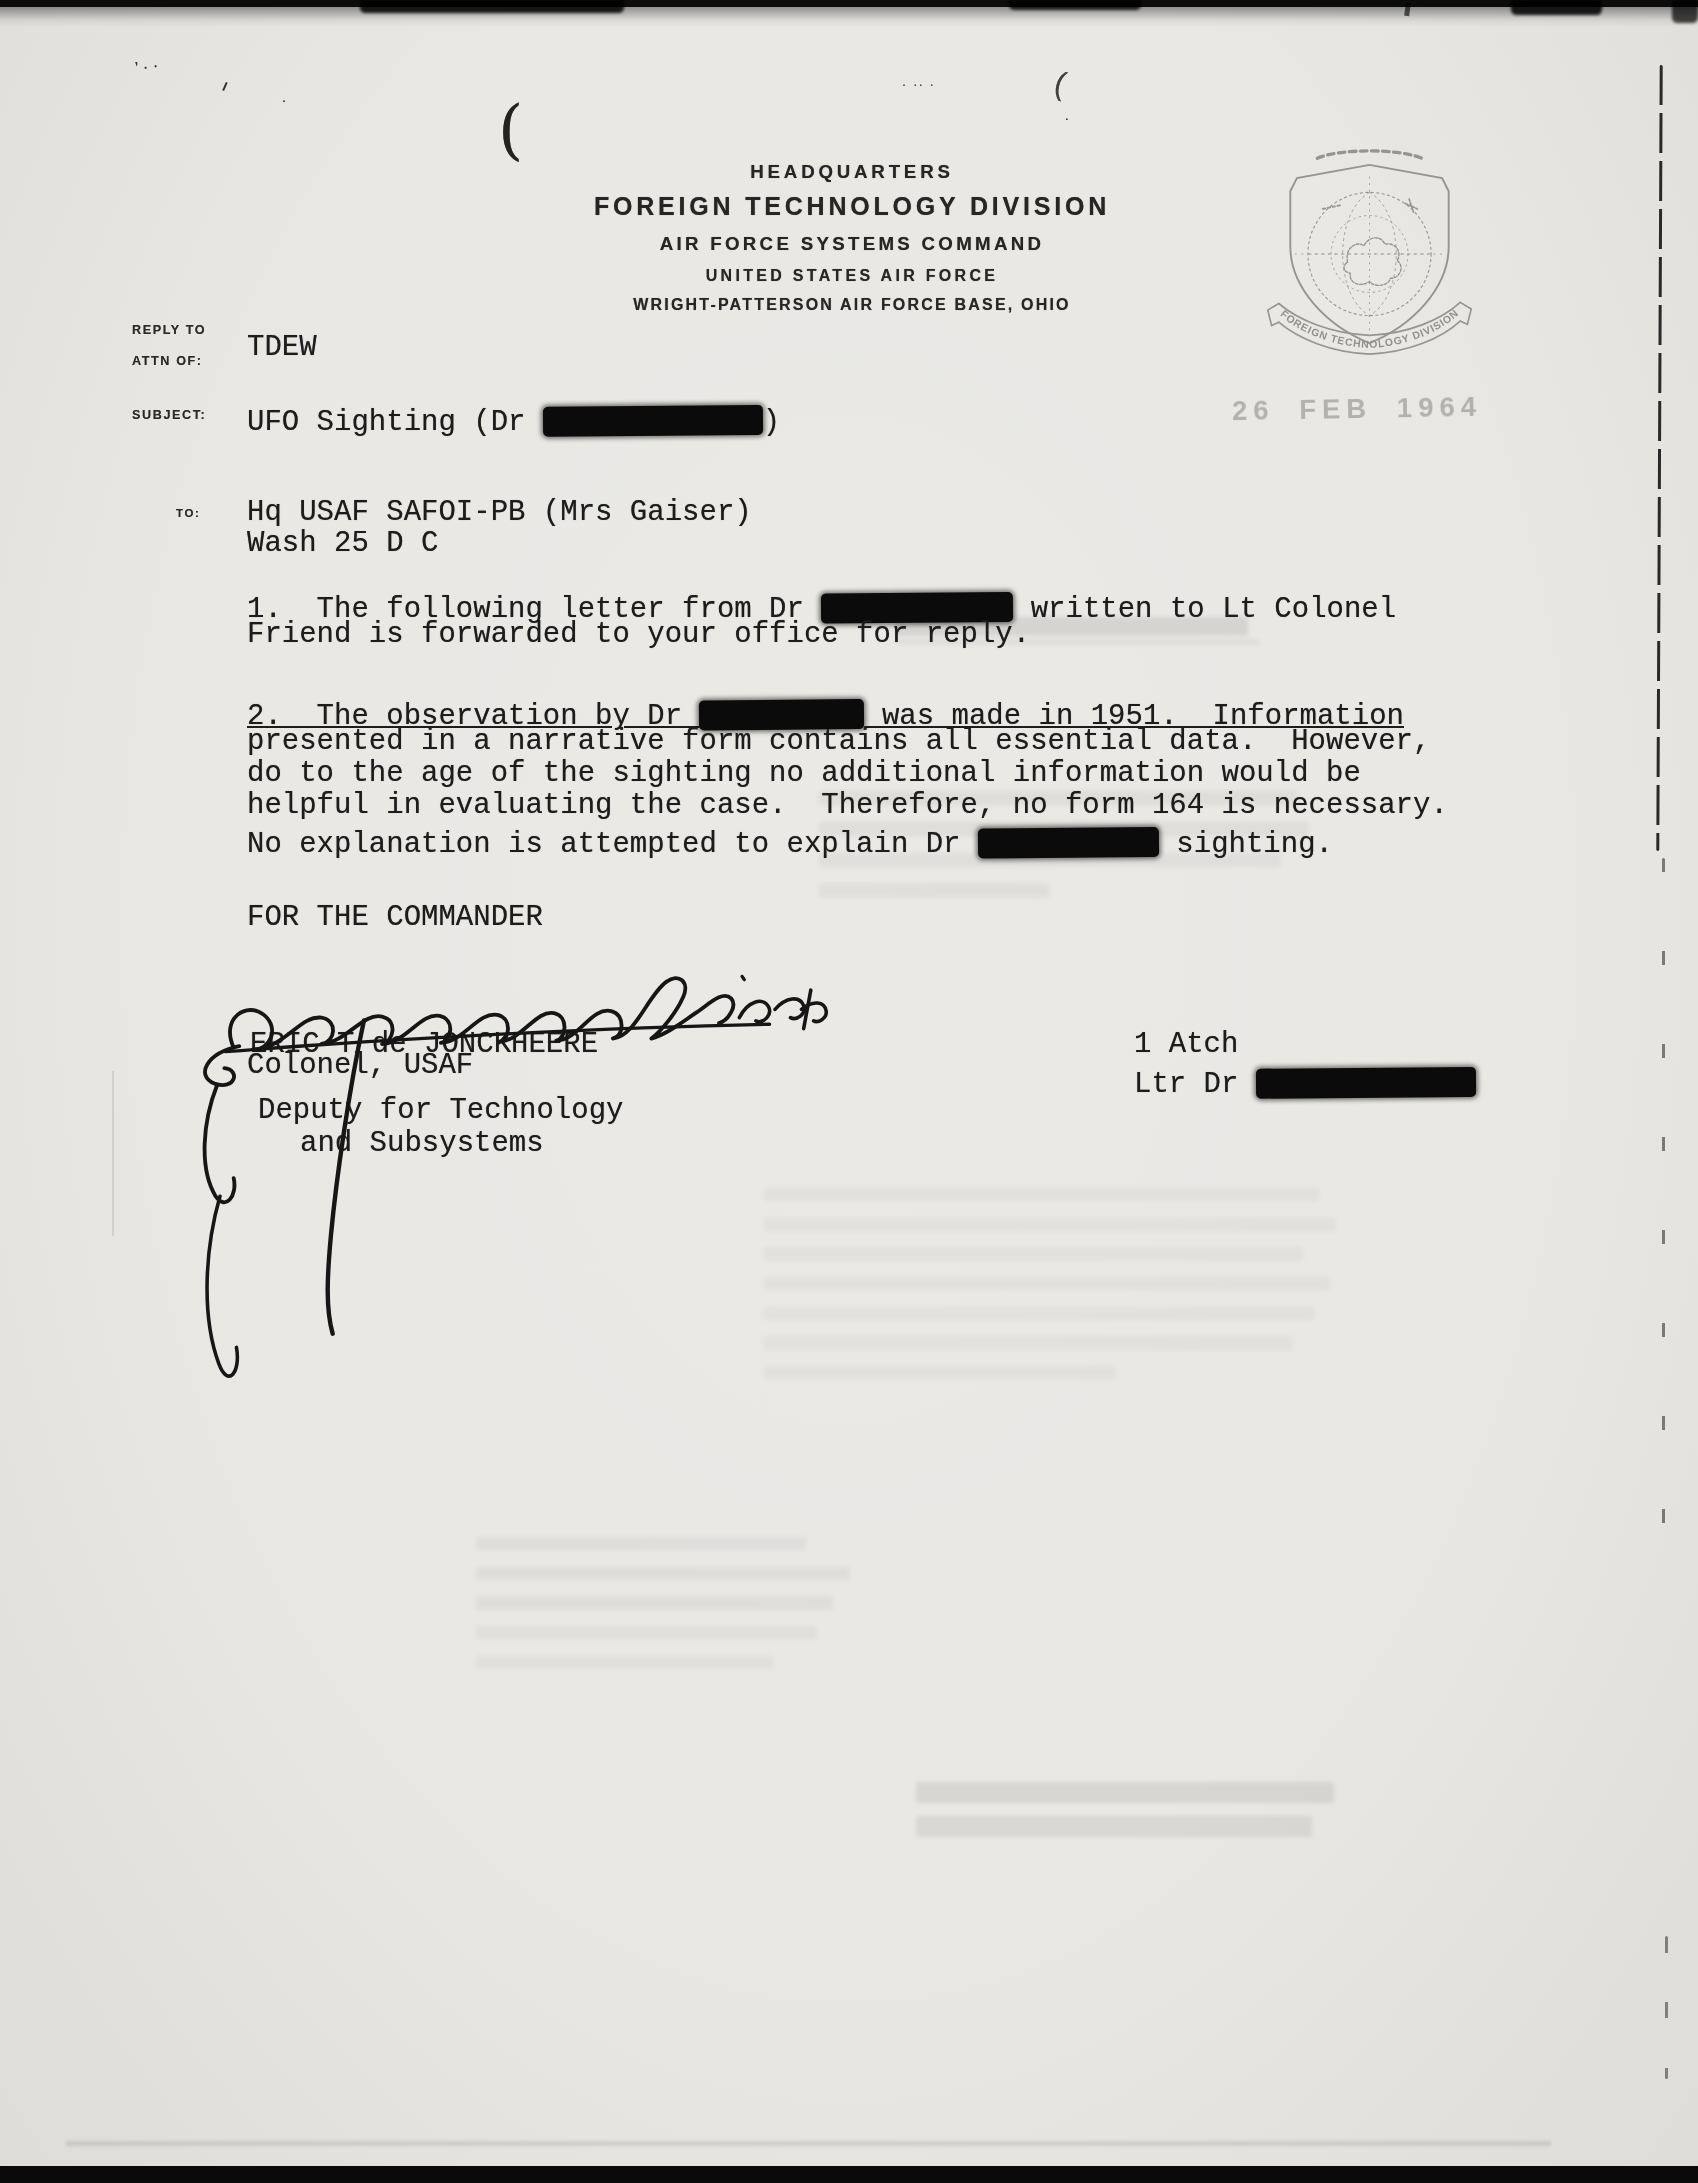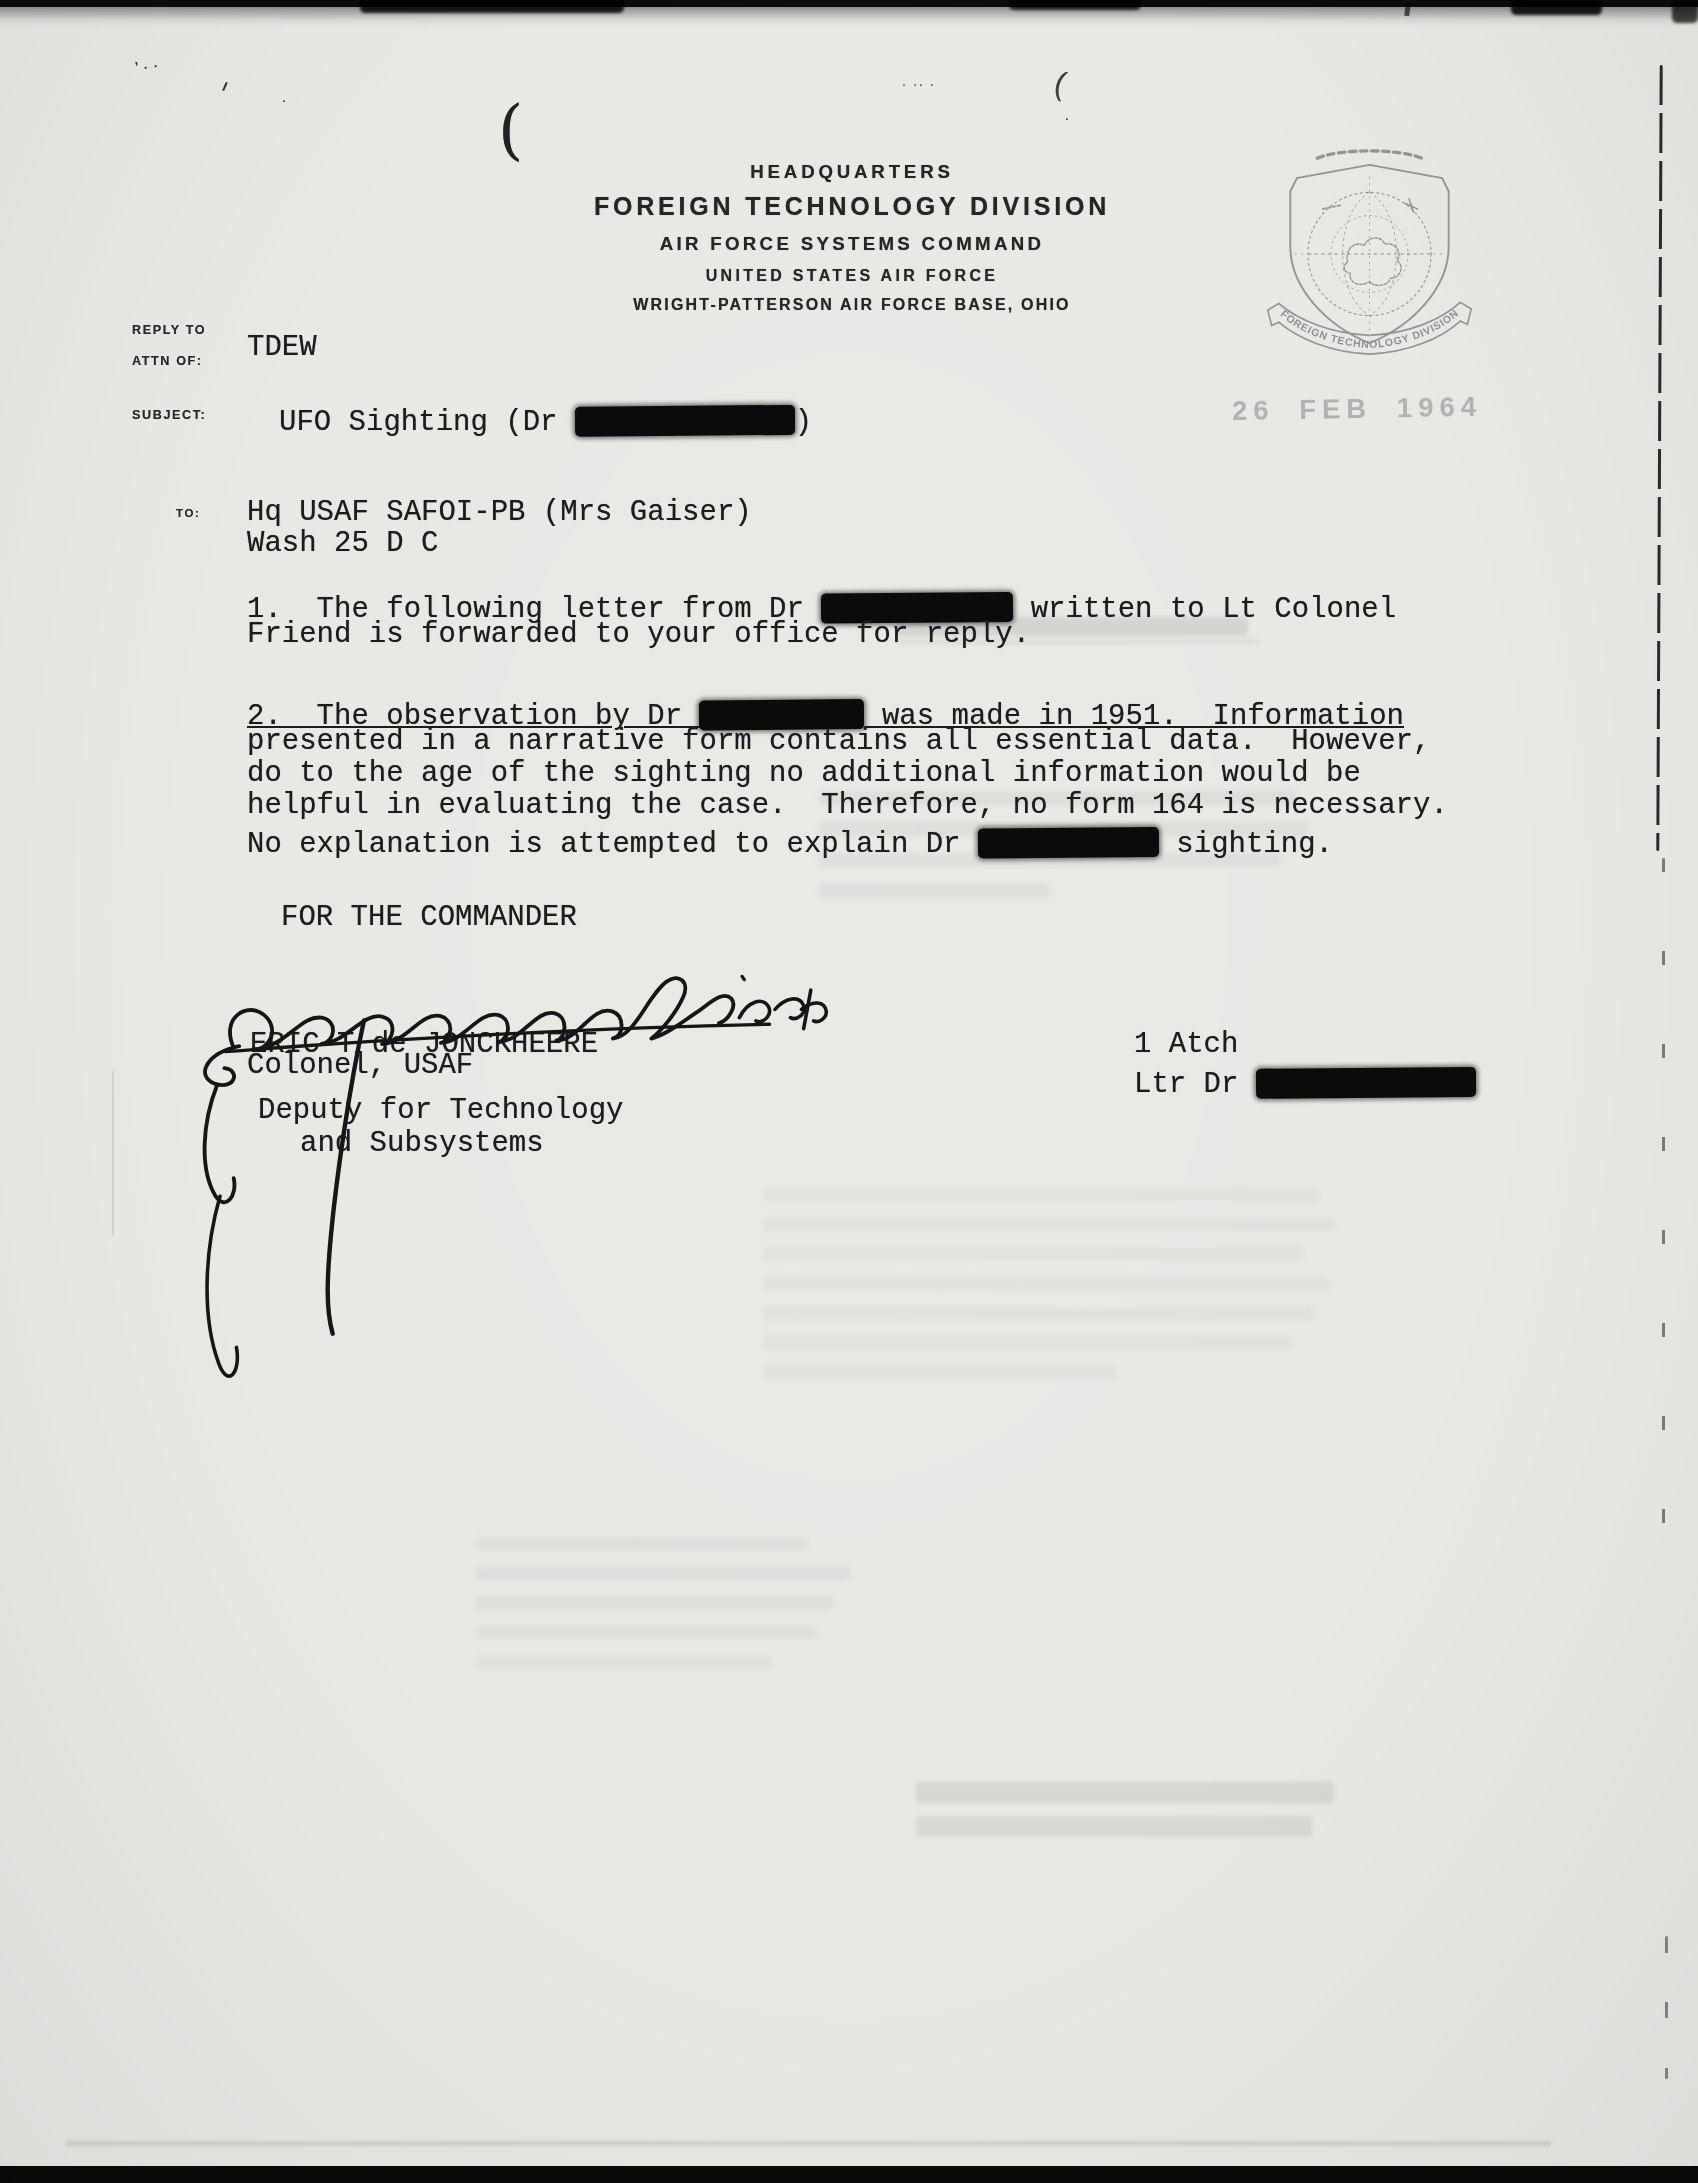--- a/index.html
+++ b/index.html
@@ -104,38 +104,38 @@
   <text font-size="19" letter-spacing="1.5" fill="#3f3f3f" font-family="Liberation Sans, sans-serif" font-weight="700">
     <textPath href="#bannerTextPath" startOffset="50%" text-anchor="middle">FOREIGN TECHNOLOGY DIVISION</textPath>
   </text>
 </svg>
 
 <div class="abs plabel" style="left:132px;top:323px;">REPLY TO</div>
 <div class="abs plabel" style="left:132px;top:354px;">ATTN OF:</div>
 <div class="abs tline" style="left:247px;top:332px;">TDEW</div>
 
 <div class="abs plabel" style="left:132px;top:408px;">SUBJECT:</div>
-<div class="abs tline" style="left:247px;top:400px;margin-left:32px;"><span>UFO Sighting (Dr </span><span class="redact" style="width:220px;"></span><span>)</span></div>
+<div class="abs tline" style="left:247px;top:400px;"><span>UFO Sighting (Dr </span><span class="redact" style="width:220px;"></span><span>)</span></div>
 
 <div class="abs stamp" style="left:1232px;top:393px;">26 FEB 1964</div>
 
 <div class="abs plabel" style="left:176px;top:507px;font-size:11.5px;">TO:</div>
 <div class="abs tline" style="left:247px;top:497px;">Hq USAF SAFOI-PB (Mrs Gaiser)</div>
 <div class="abs tline" style="left:247px;top:528px;">Wash 25 D C</div>
 
 <div class="abs tline" style="left:247px;top:587px;"><span>1.  The following letter from Dr </span><span class="redact" style="width:192px;"></span><span> written to Lt Colonel</span></div>
 <div class="abs tline" style="left:247px;top:619px;">Friend is forwarded to your office for reply.</div>
 
 <div class="abs tline" style="left:247px;top:694px;text-decoration:underline;"><span>2.  The observation by Dr </span><span class="redact" style="width:165px;"></span><span> was made in 1951.  Information</span></div>
 <div class="abs tline" style="left:247px;top:726px;">presented in a narrative form contains all essential data.  However,</div>
 <div class="abs tline" style="left:247px;top:758px;">do to the age of the sighting no additional information would be</div>
 <div class="abs tline" style="left:247px;top:790px;">helpful in evaluating the case.  Therefore, no form 164 is necessary.</div>
 <div class="abs tline" style="left:247px;top:822px;"><span>No explanation is attempted to explain Dr </span><span class="redact" style="width:181px;"></span><span> sighting.</span></div>
 
-<div class="abs tline" style="left:247px;top:902px;margin-left:34px;">FOR THE COMMANDER</div>
+<div class="abs tline" style="left:247px;top:902px;">FOR THE COMMANDER</div>
 
 <div class="abs tline" style="left:250px;top:1029px;">ERIC T de JONCKHEERE</div>
 <div class="abs tline" style="left:247px;top:1050px;">Colonel, USAF</div>
 <div class="abs tline" style="left:258px;top:1095px;">Deputy for Technology</div>
 <div class="abs tline" style="left:300px;top:1128px;">and Subsystems</div>
 
 <svg class="abs svgwrap" style="left:187px;top:924px;filter:blur(0.2px);" width="687" height="550" viewBox="0 0 1250 1000">
   <g stroke="#161616" fill="none" stroke-linecap="round" stroke-linejoin="round">
     <path stroke-width="7" d="M 85 225 C 60 170, 110 140, 140 165 C 170 190, 150 230, 120 228 C 180 225, 205 165, 245 170 C 275 175, 270 215, 245 218 C 290 215, 320 160, 355 168 C 385 175, 375 215, 355 218 C 400 215, 425 160, 460 167 C 488 173, 482 212, 462 216 C 505 213, 530 158, 565 165 C 592 171, 588 210, 568 214 C 610 211, 635 155, 668 162 C 695 168, 690 208, 672 212 C 715 209, 735 150, 772 158 C 798 164, 795 205, 775 208 C 815 205, 838 130, 872 105 C 895 88, 915 105, 903 132 C 890 162, 862 195, 845 208 C 875 200, 905 175, 928 160 C 950 145, 975 120, 990 135 C 1002 148, 985 175, 968 180"></path>
     <path stroke-width="6" d="M 1010 95 l 4 6"></path>

